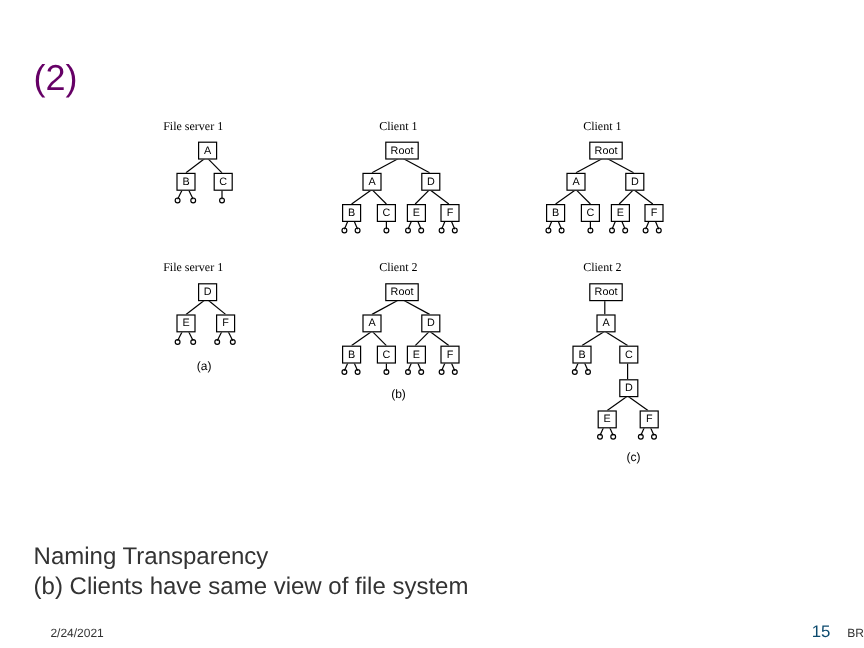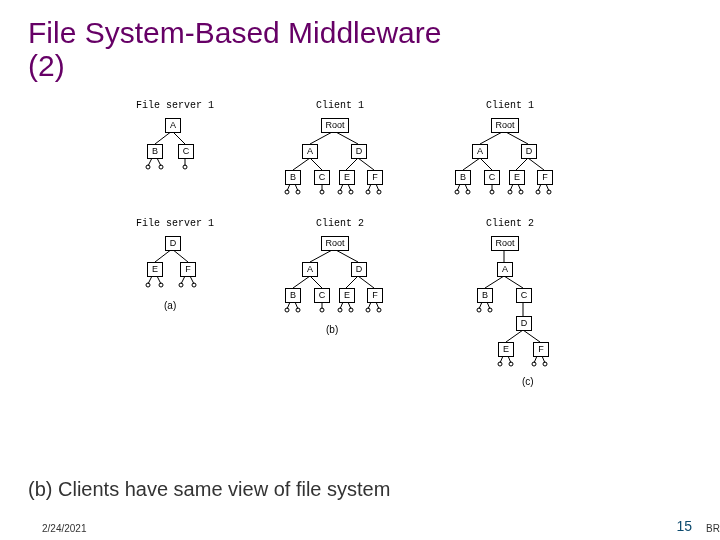--- a/index.html
+++ b/index.html
@@ -1,32 +1,32 @@
 <!DOCTYPE html>
 <html><head>
 <meta charset="utf-8">
 <style>
 body{margin:0;padding:0;width:720px;height:540px;font-family:Verdana,Geneva,sans-serif;background:#fff;position:relative}
 .title{font-size:30px;color:#660066;padding:16px 0 0 28px;line-height:1.1}
 .diagram{position:absolute;left:130px;top:100px;width:460px;height:340px}
-.lbl{position:absolute;font-size:10px;font-family:Liberation Mono, monospace;color:#000}
+.lbl{position:absolute;font-size:10px;font-family:Liberation Serif, serif;color:#000}
 .sublbl{position:absolute;font-size:10px;font-family:Arial,Helvetica,sans-serif;color:#000}
 .box{position:absolute;border:1px solid #000;font-size:9px;font-family:Arial,Helvetica,sans-serif;text-align:center;line-height:13px;width:14px;height:13px;background:#fff}
 .rootbox{width:26px}
 svg.lines{position:absolute;left:0;top:0}
 .caption{position:absolute;left:28px;top:452px;font-size:20px;color:#333;line-height:1.25}
 .foot-date{position:absolute;left:42px;bottom:6px;font-size:10px;color:#333}
 .foot-center{position:absolute;left:0;right:0;bottom:6px;text-align:right;font-size:10px;color:#333}
 .foot-page{position:absolute;right:28px;bottom:6px;font-size:14px;color:#0c4a6e}
 </style>
 </head>
 <body>
 
 <div class="title">
-  <span>File System-Based Middleware</span><br>
+  <br>
   <span>(2)</span>
 </div>
 
 <div class="diagram">
 
 <div class="lbl" style="left:6px;top:0">File server 1</div>
 <svg class="lines" width="100" height="80" style="left:0;top:10">
   <line x1="42" y1="21" x2="25" y2="34" stroke="#000"></line>
   <line x1="42" y1="21" x2="55" y2="34" stroke="#000"></line>
   <line x1="22" y1="48" x2="18" y2="56" stroke="#000"></line>
@@ -178,19 +178,19 @@
 <div class="box" style="left:347px;top:188px">B</div>
 <div class="box" style="left:386px;top:188px">C</div>
 <div class="box" style="left:386px;top:216px">D</div>
 <div class="box" style="left:368px;top:242px">E</div>
 <div class="box" style="left:403px;top:242px">F</div>
 <div class="sublbl" style="left:392px;top:276px">(c)</div>
 
 </div>
 
 <div class="caption">
-  <br>
+  <span>Naming Transparency</span><br>
   <span>(b) Clients have same view of file system</span><br>
 </div>
 
 <div class="foot-date">2/24/2021</div>
 <div class="foot-center">BR</div>
 <div class="foot-page">15</div>
 
 </body></html>

